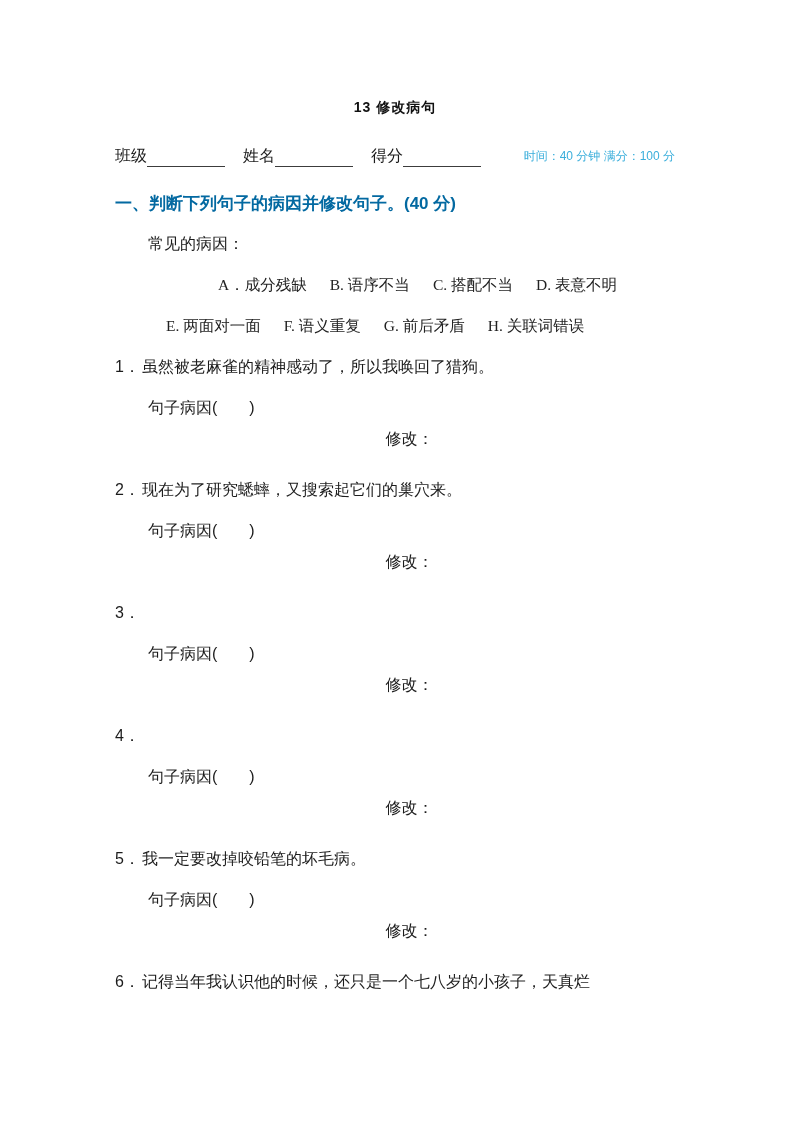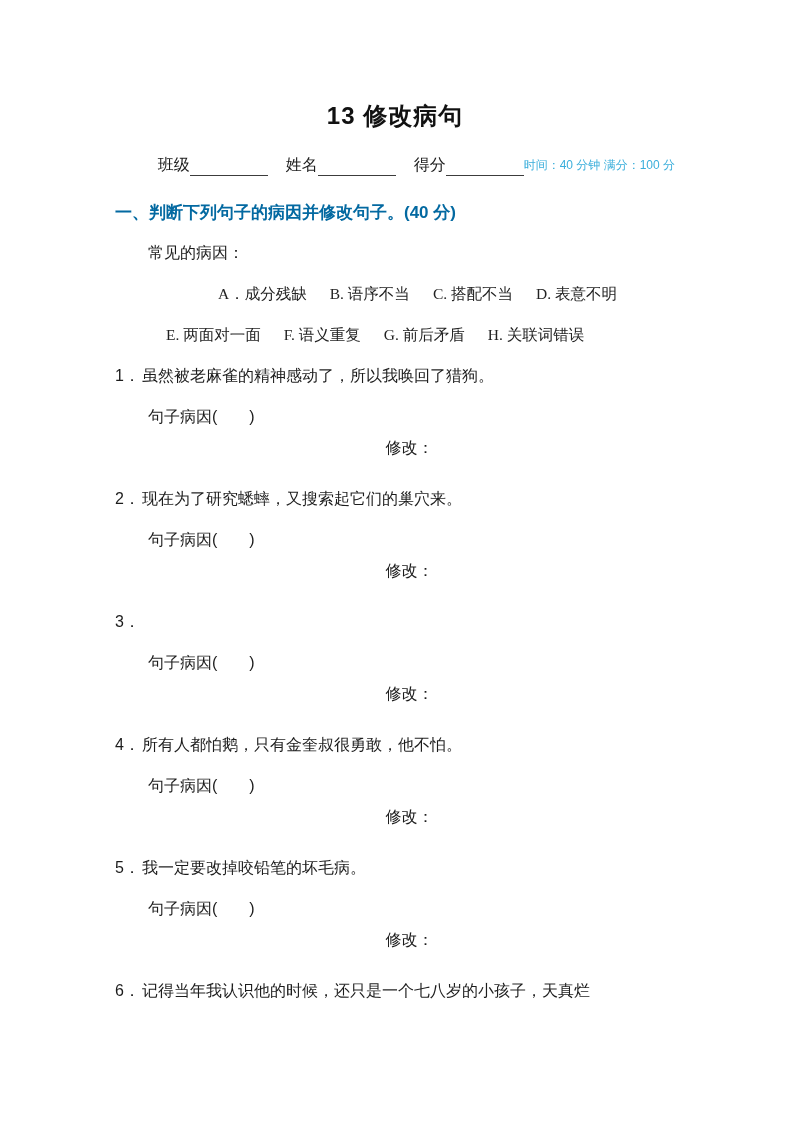--- a/index.html
+++ b/index.html
@@ -15,38 +15,38 @@
     overflow: hidden;
     font-family: "Liberation Sans", sans-serif;
     color: #1c1c1c;
   }
   .body-col {
     margin-left: 115px;
     width: 560px;
     padding-top: 90px;
   }
   .doc-title {
-    margin: 9px;
+    margin: 0;
     text-align: center;
-    font-size: 24px;
+    font-size: 14px;
     font-weight: bold;
     line-height: 34px;
     color: #111111;
     letter-spacing: 1px;
   }
   .line {
     height: 41px;
     display: flex;
     align-items: center;
     font-size: 16px;
     white-space: nowrap;
   }
   .header-row {
     margin-top: 12px;
-    justify-content: flex-end;
+    justify-content: space-between;
   }
   .fill-group {
     display: flex;
     align-items: center;
   }
   .fill-pair { display: flex; align-items: flex-end; margin-right: 18px; }
   .fill-pair:last-child { margin-right: 0; }
   .blank-line {
     display: inline-block;
     width: 78px;
@@ -158,21 +158,20 @@
       <div class="line indent1">句子病因(　　)</div>
       <div class="line indent1 fix-line">
         <span class="fix-label">修改：</span>
         <span class="uline"></span>
       </div>
     </div>
 
     <div>
       <div class="line sentence">
         <span class="item-num">4．</span>
-        <span>所有人都怕鹅，只有金奎叔很勇敢，他不怕。</span>
       </div>
       <div class="line indent1">句子病因(　　)</div>
       <div class="line indent1 fix-line">
         <span class="fix-label">修改：</span>
         <span class="uline"></span>
       </div>
     </div>
 
     <div>
       <div class="line sentence">

